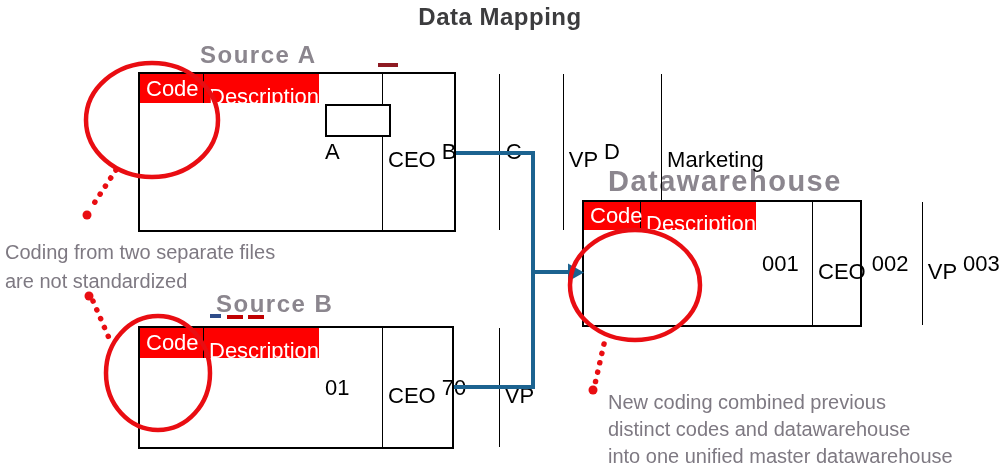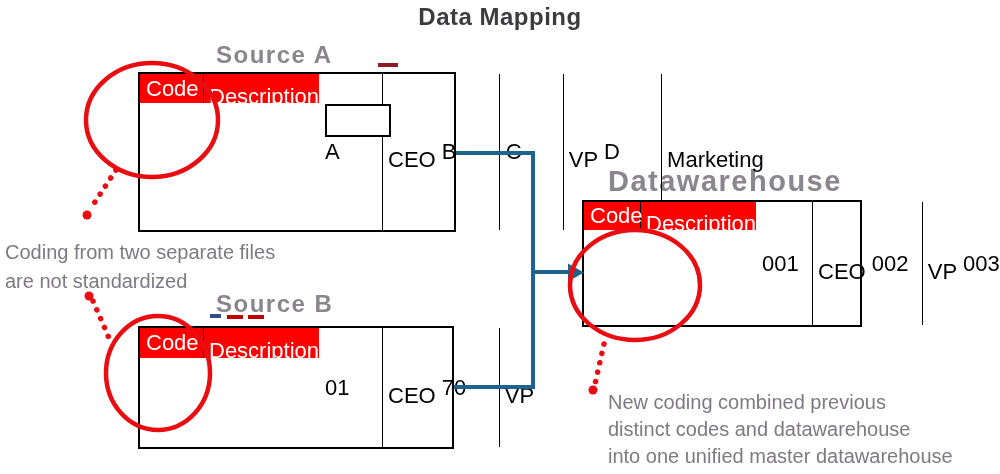--- a/index.html
+++ b/index.html
@@ -12,21 +12,21 @@
   #main-title{
     left:0;right:0;top:3px;text-align:center;
     font-size:24px;font-weight:bold;letter-spacing:.5px;
     color:var(--title-gray,#3c3c3e);
   }
   
   .tbl-label{
     font-size:24px;font-weight:bold;letter-spacing:1.5px;
     color:var(--label-gray,#8b868e);white-space:nowrap;
   }
-  #label-a{left:216px;top:41px;}
+  #label-a{left:200px;top:41px;}
   #label-b{left:216px;top:290px;}
   #label-dw{left:608px;top:165px;font-size:29px;}
   
   .tbl{
     box-sizing:border-box;border:2px solid #000;background:#fff;
     display:flex;flex-direction:row;font-size:22px;color:#000;
   }
   #tbl-a{left:138px;top:72px;width:318px;height:160px;}
   #tbl-b{left:138px;top:326px;width:316px;height:123px;}
   #tbl-dw{left:582px;top:200px;width:280px;height:127px;}

